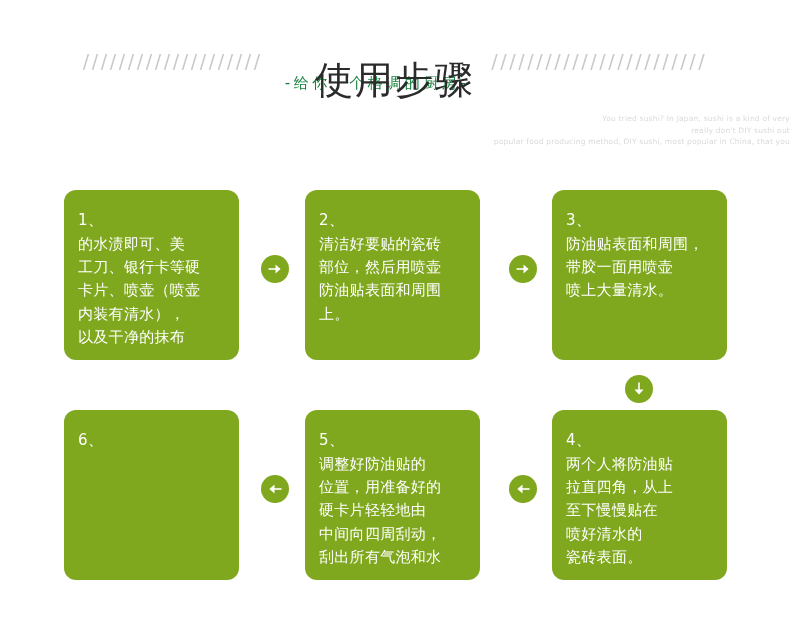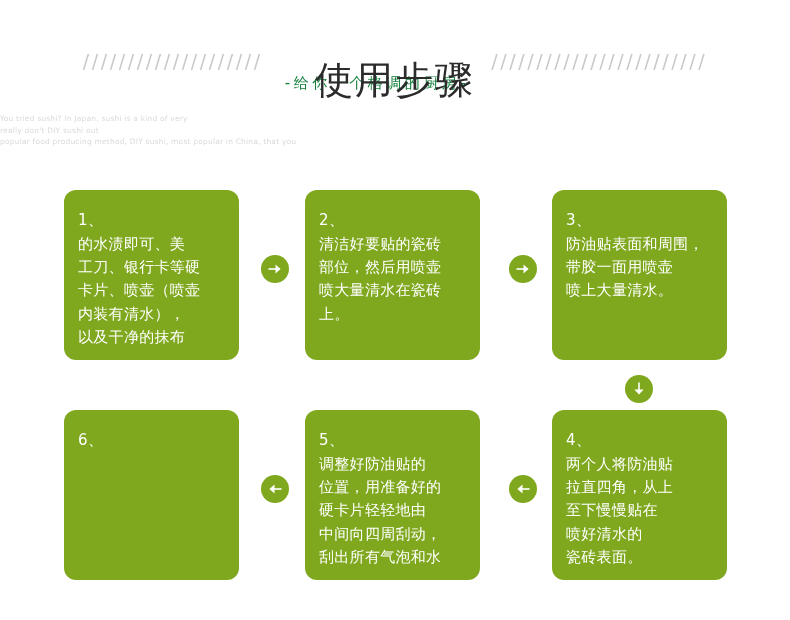--- a/index.html
+++ b/index.html
@@ -57,21 +57,21 @@
     font-size: 38px;
     color: #2b2b2b;
     letter-spacing: 2px;
     line-height: 1.1;
   }
   .sub-en {
     position: absolute;
     top: 113px;
     left: 0;
     width: 790px;
-    text-align: left;
+    text-align: right;
     color: #dadada;
     font-size: 7.5px;
     line-height: 1.55;
     letter-spacing: 0.2px;
   }
 
   
   .flow {
     position: relative;
     width: 790px;
@@ -170,21 +170,21 @@
       <svg width="16" height="16" viewBox="0 0 16 16" aria-hidden="true">
         <path d="M1.5 8 H12.5" stroke="#ffffff" stroke-width="1.6" fill="none"></path>
         <path d="M8.5 3.4 L13.6 8 L8.5 12.6 Z" fill="#ffffff"></path>
       </svg>
     </div>
 
     <div class="card col2">
       <div class="num">2、</div>
       <div class="body">清洁好要贴的瓷砖
 部位，然后用喷壶
-喷大量清水在瓷砖
+防油贴表面和周围
 上。</div>
     </div>
 
     <div class="arrow a2">
       <svg width="16" height="16" viewBox="0 0 16 16" aria-hidden="true">
         <path d="M1.5 8 H12.5" stroke="#ffffff" stroke-width="1.6" fill="none"></path>
         <path d="M8.5 3.4 L13.6 8 L8.5 12.6 Z" fill="#ffffff"></path>
       </svg>
     </div>
 

